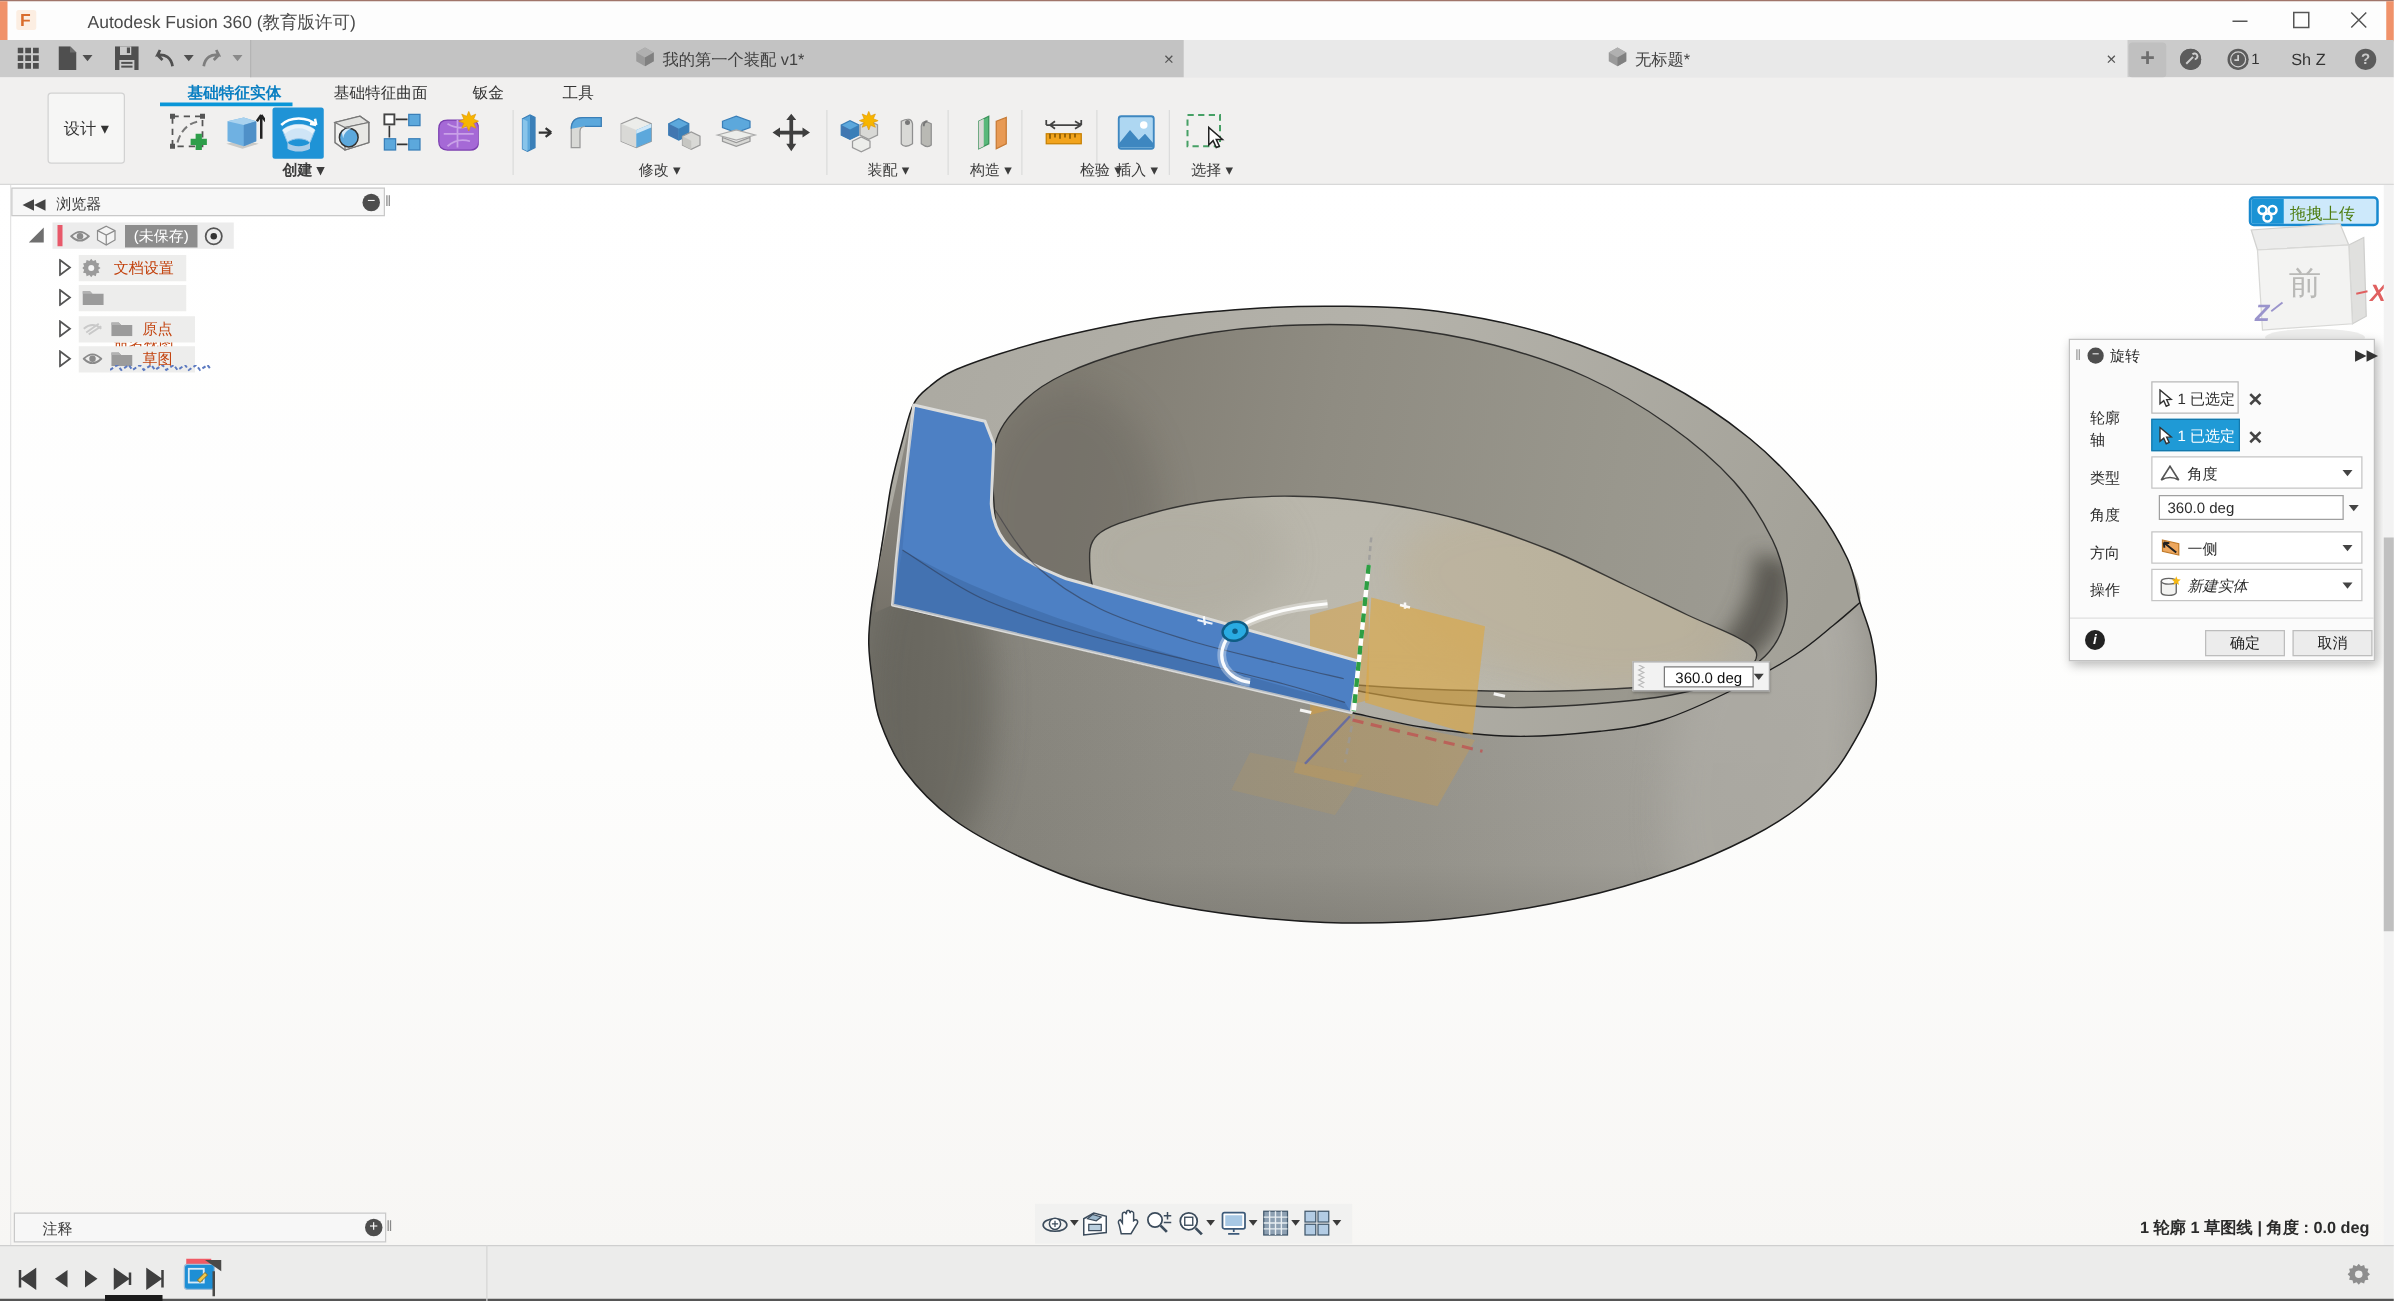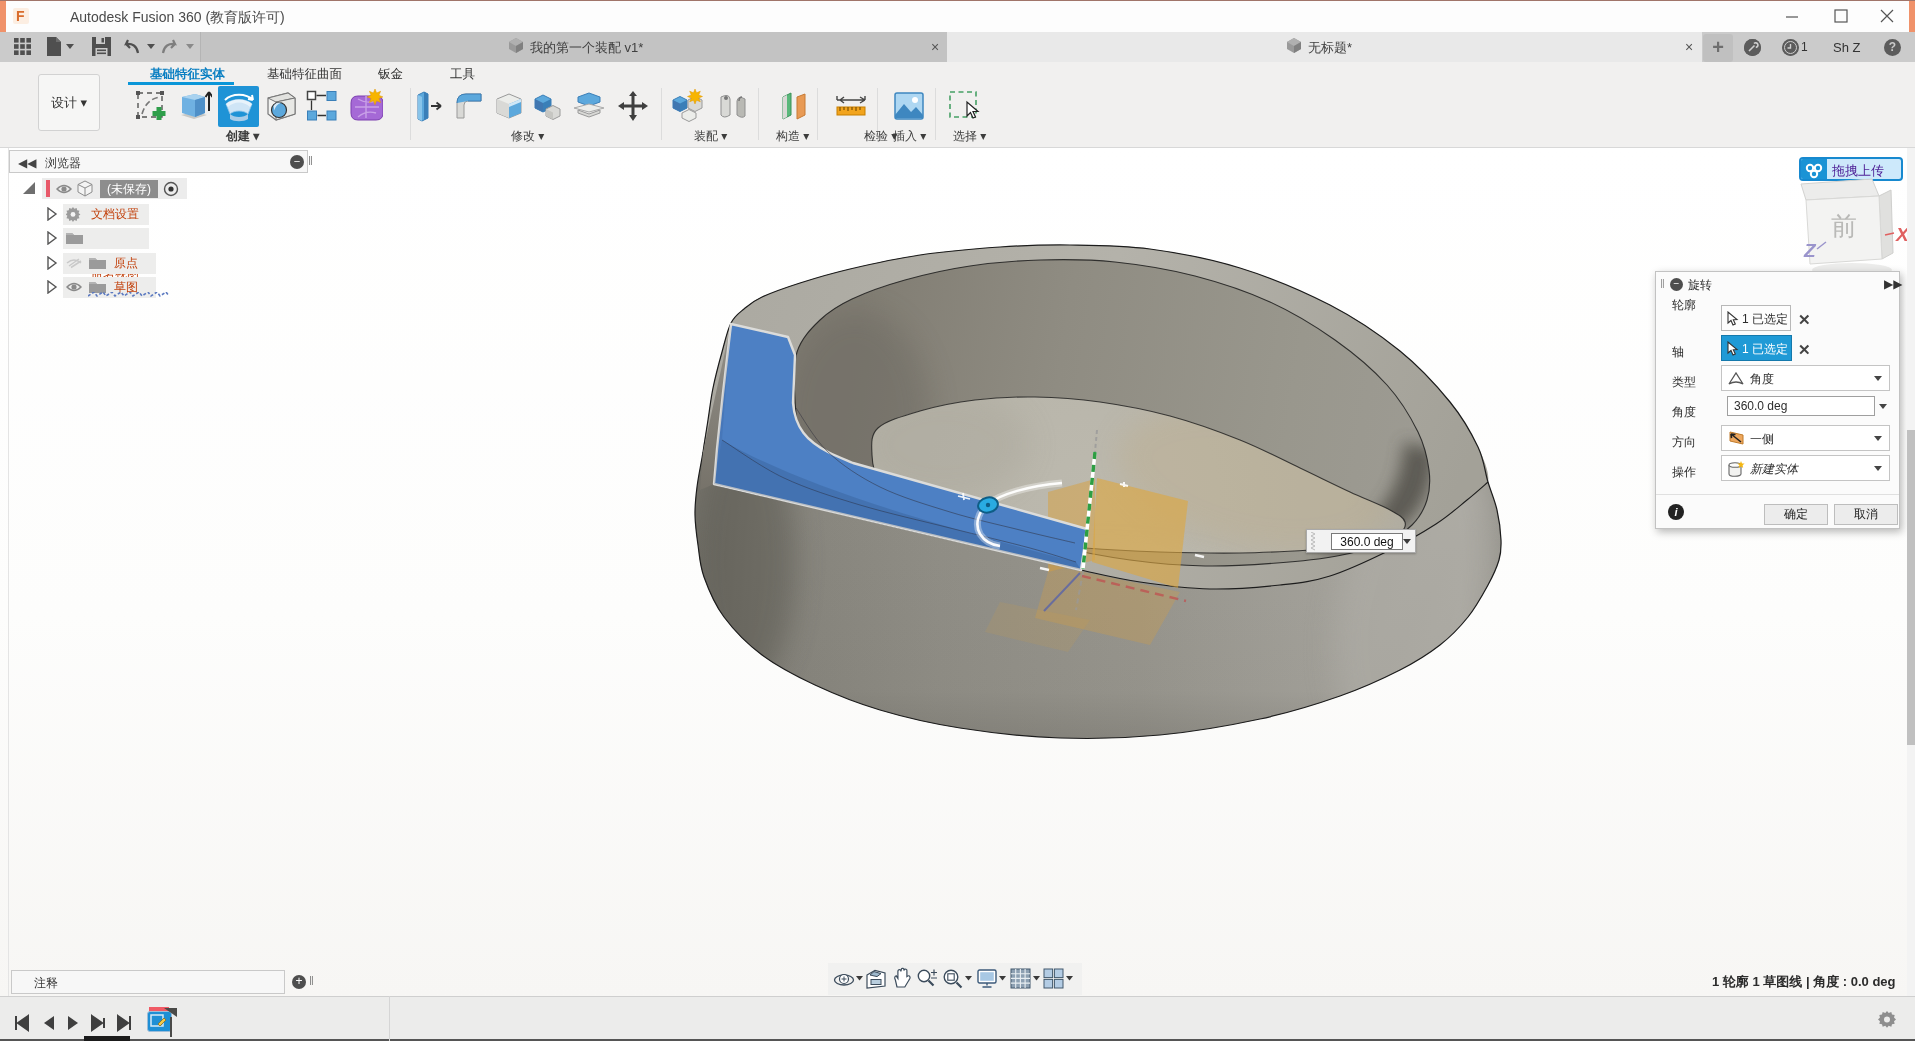--- a/index.html
+++ b/index.html
@@ -24,35 +24,35 @@
 .rtab.active{color:#0a7fc2;font-weight:bold;}
 #tabline{position:absolute;left:128px;top:82px;width:106px;height:3px;background:#0a96d8;}
 .glabel{position:absolute;top:128px;font-size:12px;color:#3c3c3c;}
 .gsep{position:absolute;top:88px;width:1px;height:52px;background:#dcdcdc;}
 .icon32{position:absolute;top:89px;width:34px;height:34px;}
 #revolvesel{position:absolute;left:218px;top:86px;width:41px;height:41px;background:#1f93d6;border-radius:2px;}
 #viewport{position:absolute;left:0;top:148px;width:1915px;height:848px;background:linear-gradient(180deg,#ffffff 0%,#fdfdfc 55%,#f7f6f4 100%);}
 #vpline{position:absolute;left:8px;top:148px;width:1px;height:848px;background:#e4e4e4;}
 #browser{position:absolute;left:9px;top:150px;width:299px;height:23px;background:#f7f7f7;border:1px solid #c9c9c9;font-size:12px;color:#3a3a3a;}
 .trow{position:absolute;font-size:12px;color:#c2410c;}
-#annot{position:absolute;left:11px;top:970px;width:274px;height:24px;background:#f7f7f7;border:1px solid #c9c9c9;font-size:12px;color:#3a3a3a;}
+#annot{position:absolute;left:11px;top:970px;width:298px;height:24px;background:#f7f7f7;border:1px solid #c9c9c9;font-size:12px;color:#3a3a3a;}
 #timeline{position:absolute;left:0;top:996px;width:1915px;height:45px;background:#ececeb;border-top:1px solid #cfcfcf;}
 #statustxt{position:absolute;left:1712px;top:973px;font-size:13px;font-weight:bold;color:#2b2b2b;}
 #degbox{position:absolute;left:1306px;top:529px;width:110px;height:24px;background:#f2f2f2;border:1px solid #a9a9a9;box-shadow:0 1px 2px rgba(0,0,0,.25);}
 #degbox .inp{position:absolute;left:24px;top:3px;width:72px;height:17px;background:#fff;border:1px solid #7a7a7a;font-size:12px;color:#111;text-align:center;line-height:16px;}
 #degbox .dd{position:absolute;right:4px;top:9px;width:0;height:0;border-left:4.5px solid transparent;border-right:4.5px solid transparent;border-top:5.5px solid #3c3c3c;}
 #dialog{position:absolute;left:1655px;top:271px;width:245px;height:258px;background:#fbfbfb;border:1px solid #c2c2c2;box-shadow:2px 3px 8px rgba(0,0,0,.28);font-size:12px;color:#2d2d2d;}
 .dlabel{position:absolute;left:16px;}
 .dctrl{position:absolute;left:65px;height:26px;}
 .ddown{position:absolute;width:169px;left:65px;height:26px;background:#fff;border:1px solid #c4c4c4;}
 .ddarrow{position:absolute;right:7px;top:10px;width:0;height:0;border-left:4.5px solid transparent;border-right:4.5px solid transparent;border-top:5.5px solid #444;}
 .dbtn{position:absolute;top:232px;width:64px;height:21px;background:#ececec;border:1px solid #bdbdbd;font-size:12px;color:#222;text-align:center;line-height:19px;}
 #uploadbtn{position:absolute;left:1799px;top:157px;width:104px;height:24px;border:2px solid #1789cf;border-radius:4px;background:#cde9fb;overflow:hidden;}
 #uploadbtn .lft{position:absolute;left:0;top:0;width:26px;height:24px;background:#1a93d5;}
-#uploadbtn .txt{position:absolute;left:31px;top:3px;font-size:13px;color:#4c1d95;}
+#uploadbtn .txt{position:absolute;left:31px;top:3px;font-size:13px;color:#4d7c0f;}
 #scrollbar{position:absolute;left:1907px;top:148px;width:8px;height:848px;background:#f3f3f3;}
 #scrollthumb{position:absolute;left:1907px;top:430px;width:8px;height:315px;background:#c0c0c0;}
 </style></head><body>
 
 <div id="titlebar">
  <div class="oedge" style="left:0;"></div>
     <div class="oedge" style="left:1909px;"></div>
  <div id="flogo">
       <span>F</span>
     </div>
@@ -460,21 +460,21 @@
  <text x="106" y="74" font-size="19" font-weight="bold" fill="#e06060" font-family="Liberation Sans,sans-serif" font-style="italic">X</text>
  <path d="M27,82 l9,-7" stroke="#9a94cc" stroke-width="1.5"></path>
  <path d="M95,68 l9,-2" stroke="#e06060" stroke-width="1.5"></path>
 </svg>
 
 <div id="dialog">
  <div style="position:absolute;left:4px;top:5px;color:#999;">‖</div>
  <div style="position:absolute;left:14px;top:6px;width:13px;height:13px;border-radius:50%;background:#4e4e4e;color:#fff;text-align:center;line-height:11px;font-size:10px;">−</div>
  <div style="position:absolute;left:32px;top:5px;">旋转</div>
  <div style="position:absolute;left:228px;top:5px;color:#333;">▶▶</div>
- <div class="dlabel" style="top:25px;text-align:right;">轮廓</div>
+ <div class="dlabel" style="top:54px;text-align:right;">轮廓</div>
  <div class="dctrl" style="top:33px;width:70px;background:#fdfdfd;border:1px solid #b8b8b8;">
       <span style="position:absolute;left:4px;top:5px;"><svg width="13" height="15" viewBox="0 0 13 15">
           <path d="M2,1 L2,12 L5,9.5 L7,14 L9.3,13 L7.3,8.7 L11,8.5 Z" fill="#fff" stroke="#333" stroke-width="1.1"></path>
         </svg></span>
       <span style="position:absolute;left:20px;top:5px;font-size:12px;">1 已选定</span>
     </div>
  <div style="position:absolute;left:142px;top:39px;color:#444;font-size:15px;font-weight:bold;">✕</div>
  <div class="dlabel" style="top:72px;">轴</div>
  <div class="dctrl" style="top:63px;width:71px;background:#1f9ad6;border:1px solid #1579ac;">
       <span style="position:absolute;left:4px;top:5px;"><svg width="13" height="15" viewBox="0 0 13 15">

